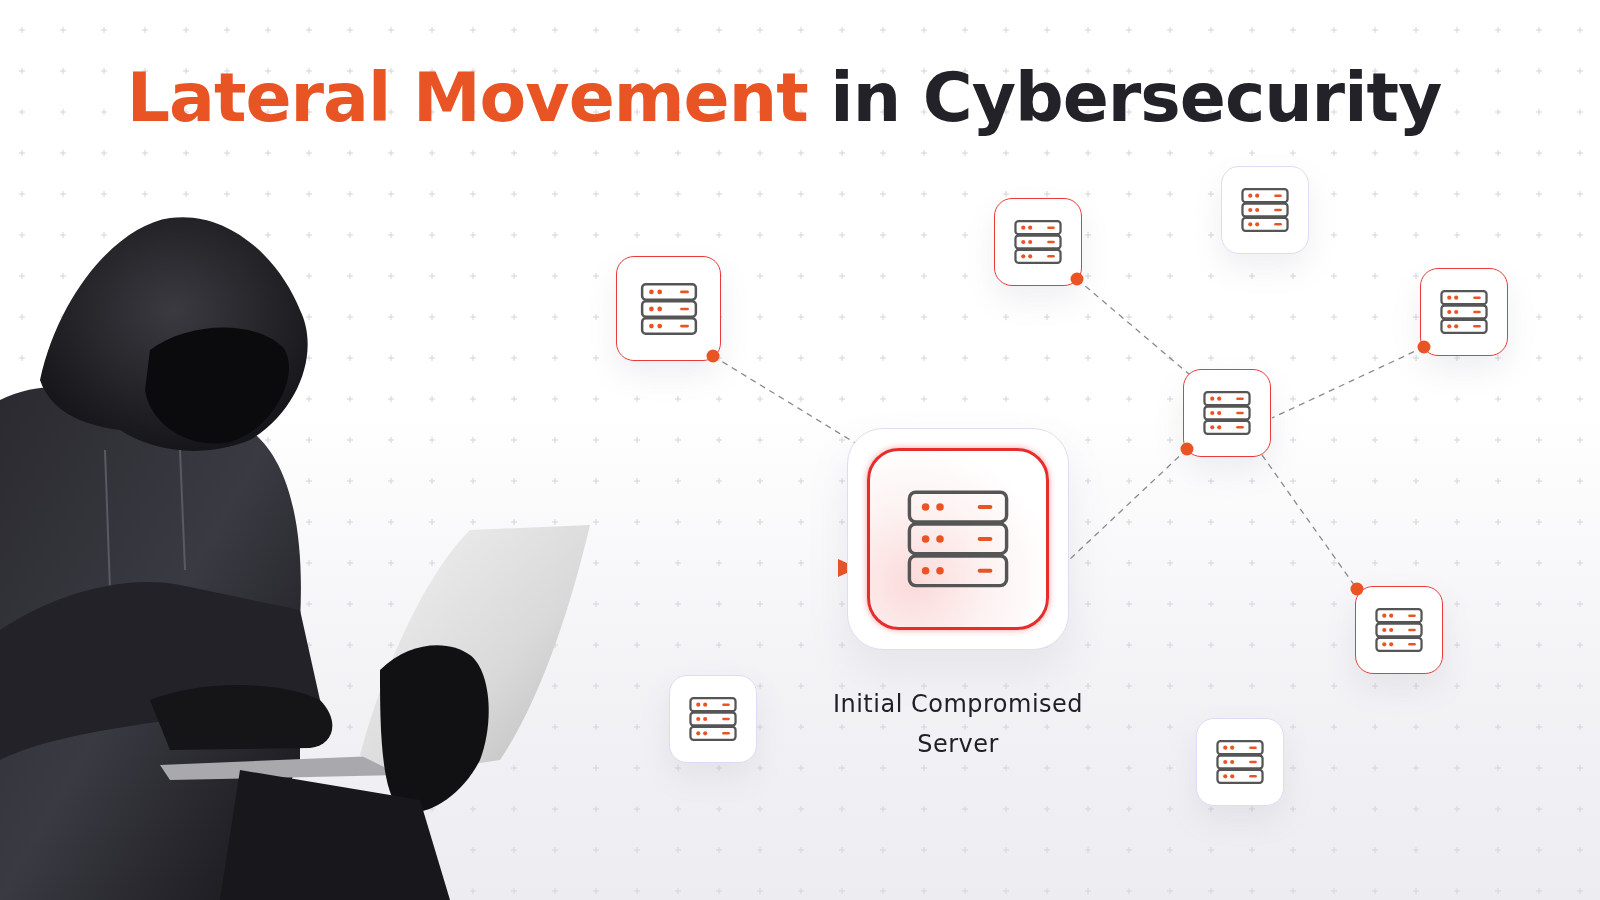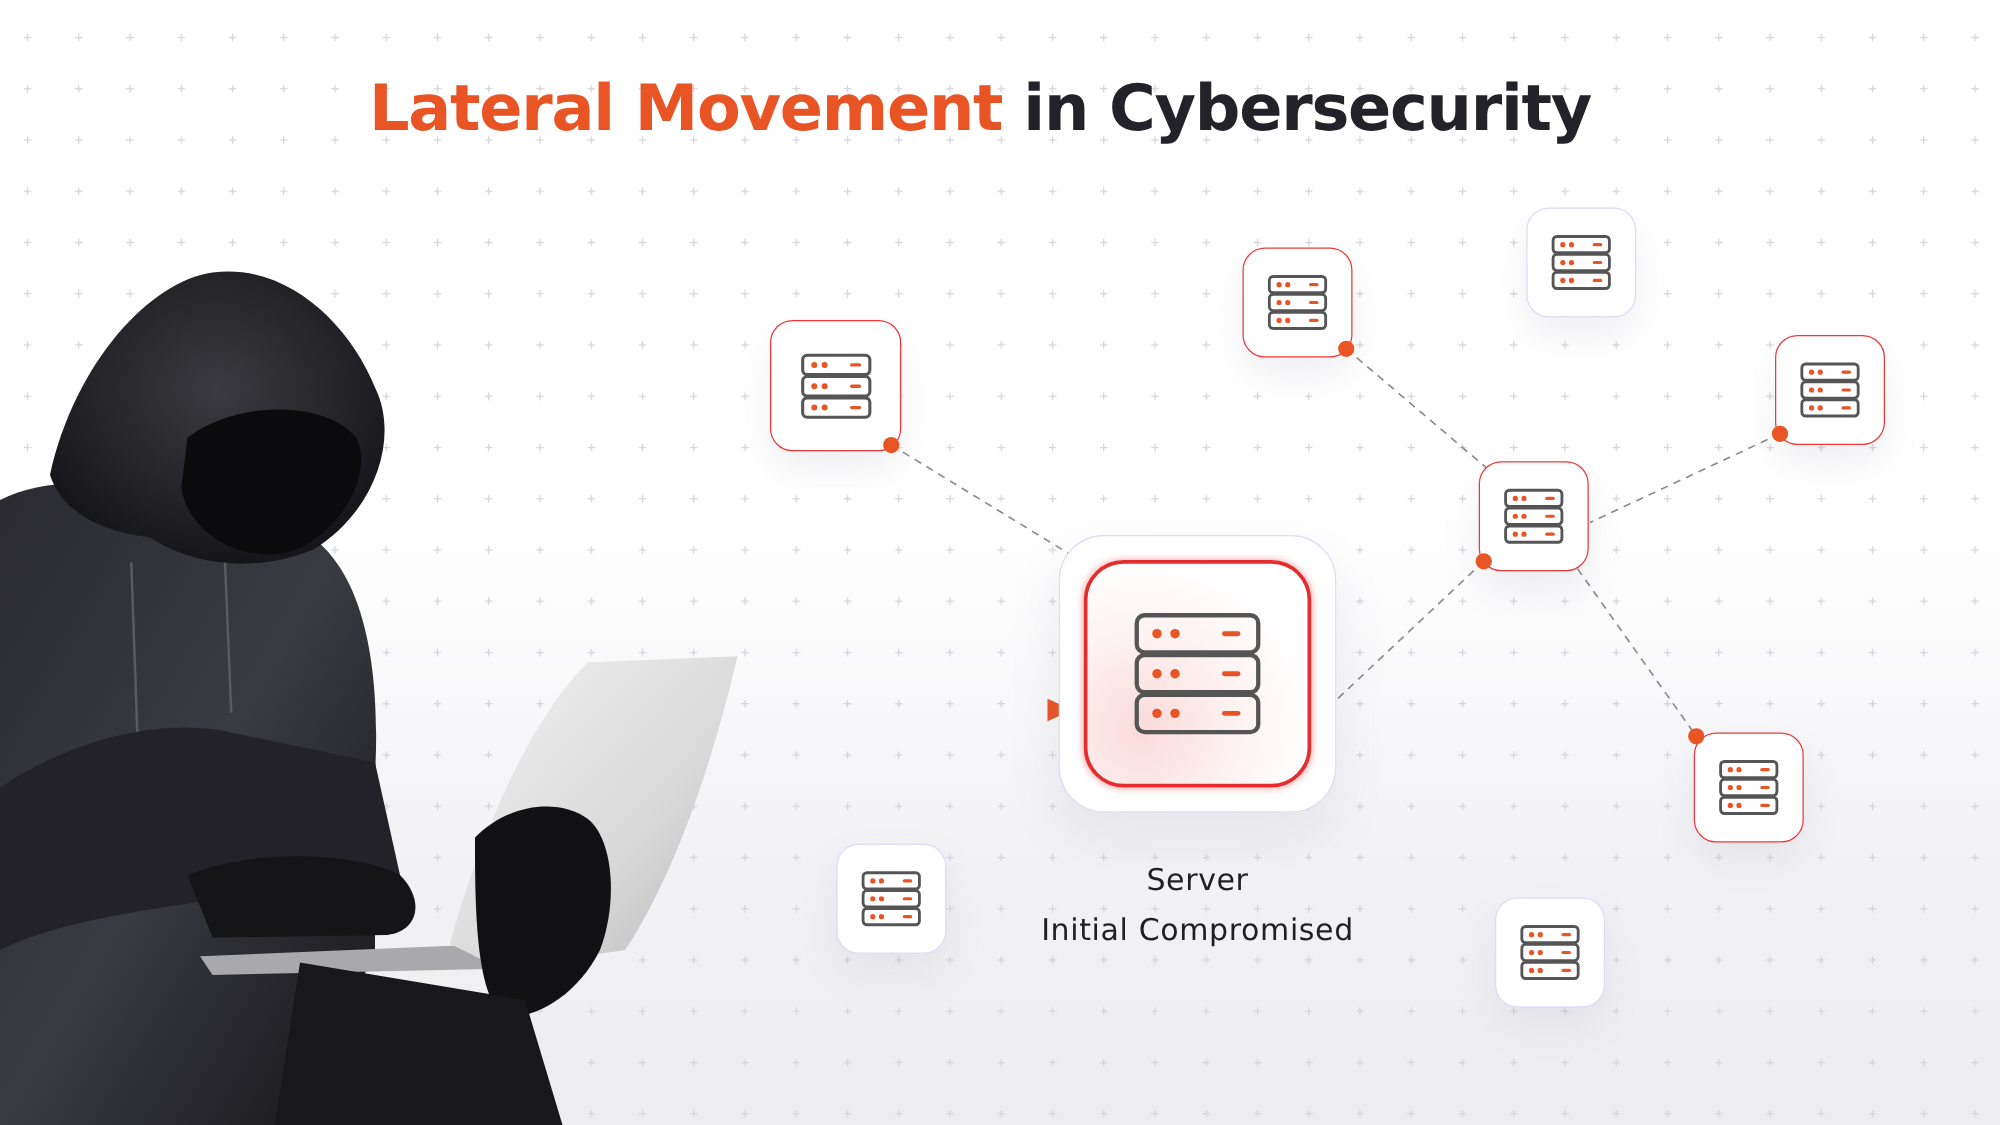--- a/index.html
+++ b/index.html
@@ -7,21 +7,21 @@
   body {
     position: relative;
     font-family: "Liberation Sans", sans-serif;
     background: linear-gradient(180deg, #ffffff 0%, #ffffff 45%, #f3f3f6 75%, #ededf1 100%);
   }
   svg.gridsvg { position: absolute; left: 0; top: 0; }
   .title {
     position: absolute; left: 0; top: 58px; width: 1568px;
     text-align: center;
     font-family: "DejaVu Sans", sans-serif;
-    font-weight: bold; font-size: 51px; letter-spacing: -1px;
+    font-weight: bold; font-size: 68px; letter-spacing: -1px;
     color: #222228;
   }
   .title .accent { color: #e85424; }
 
   .links { position: absolute; left: 0; top: 0; }
 
   .node {
     position: absolute; background: #fff; border-radius: 18px;
     display: flex; align-items: center; justify-content: center;
     box-shadow: 0 14px 30px rgba(120,120,150,0.12);
@@ -341,15 +341,15 @@
       <g stroke="#e85424" stroke-width="2.2" stroke-linecap="round">
           <line x1="42" y1="12.2" x2="48" y2="12.2"></line>
           <line x1="42" y1="30" x2="48" y2="30"></line>
           <line x1="42" y1="47.6" x2="48" y2="47.6"></line>
         </g>
     </svg>
   </div>
 </div>
 
 <div class="main-label">
+  <div>Initial Compromised</div>
   <div>Server</div>
-  <div>Initial Compromised</div>
 </div>
 
 </body></html>

